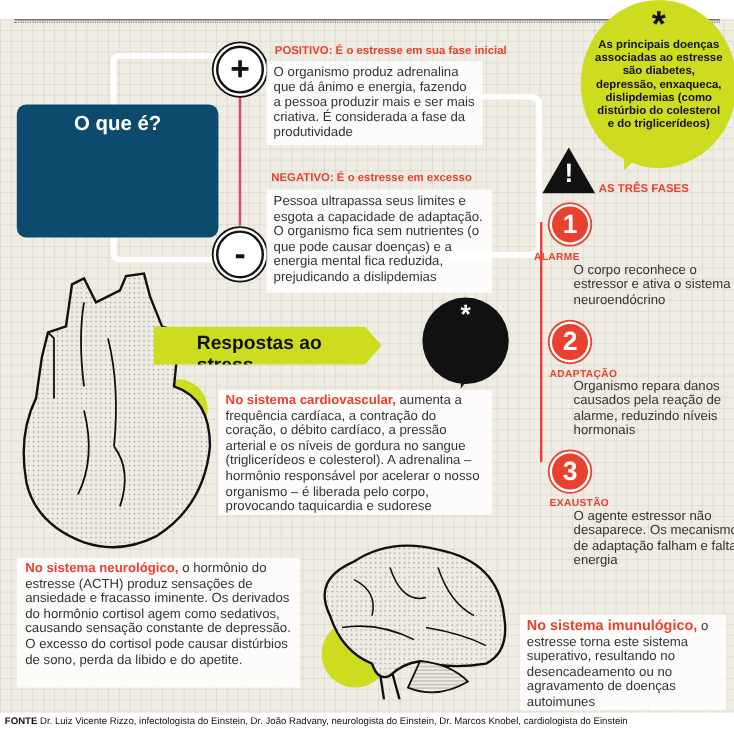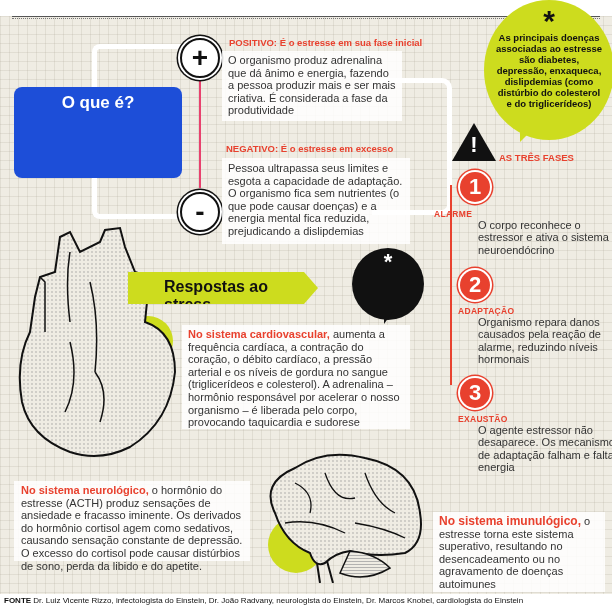--- a/index.html
+++ b/index.html
@@ -16,21 +16,21 @@
   .topline { position: absolute; left: 12px; right: 12px; top: 16px; height: 3px;
     border-top: 1px solid #555; border-bottom: 1px dotted #777; }
   .abs { position: absolute; }
   .whitebox { background: rgba(255,255,255,0.85); }
   .red { color: #e8412e; }
 
   
   .conn { position: absolute; border: 5px solid #ffffff; }
 
   
-  .oque { left: 14px; top: 87px; width: 168px; height: 91px; background: #1d4ed8; border-radius: 8px;
+  .oque { left: 14px; top: 87px; width: 168px; height: 111px; background: #0c4a6e; border-radius: 8px;
     color: #fff; text-align: center; padding-top: 6px; }
   .oque h2 { font-size: 17px; font-weight: bold; line-height: 19px; }
   .oque p { font-size: 10.5px; line-height: 12px; margin-top: 2px; padding: 0 6px; }
 
   
   .pm { position: absolute; width: 40px; height: 40px; border-radius: 50%; border: 2px solid #111;
     background: #fff; box-shadow: 0 0 0 2px #fff, 0 0 0 3.5px #111; display: flex; align-items: center; justify-content: center;
     font-weight: bold; font-size: 28px; color: #111; line-height: 1; }
   .pinkline { position: absolute; left: 199px; top: 80px; width: 2px; height: 108px; background: #e8416e; }
 
@@ -106,21 +106,21 @@
   <p>As principais doenças associadas ao estresse são diabetes, depressão, enxaqueca, dislipdemias (como distúrbio do colesterol e do triglicerídeos)</p>
 </div>
 <div class="abs bubble-tail"></div>
 
 <div class="abs warn"></div>
 <div class="abs warn-mark">!</div>
 <div class="abs" style="left:499px;top:152px;font-size:9.5px;font-weight:bold;color:#e8412e;">AS TRÊS FASES</div>
 
 <div class="abs phase-line"></div>
 <div class="num" style="left:460px;top:172px;">1</div>
-<div class="abs ph-title" style="left:434px;top:209px;">ALARME</div>
+<div class="abs ph-title" style="left:445px;top:209px;">ALARME</div>
 <div class="abs ph-body" style="left:458px;top:219px;width:150px;">O corpo reconhece o estressor e ativa o sistema neuroendócrino</div>
 
 <div class="num" style="left:460px;top:270px;">2</div>
 <div class="abs ph-title" style="left:458px;top:306px;">ADAPTAÇÃO</div>
 <div class="abs ph-body" style="left:458px;top:316px;width:152px;">Organismo repara danos causados pela reação de alarme, reduzindo níveis hormonais</div>
 
 <div class="num" style="left:460px;top:378px;">3</div>
 <div class="abs ph-title" style="left:458px;top:414px;">EXAUSTÃO</div>
 <div class="abs ph-body" style="left:458px;top:424px;width:152px;">O agente estressor não desaparece. Os mecanismos de adaptação falham e falta energia</div>
 
@@ -160,21 +160,21 @@
       <rect width="4" height="3" fill="#efece3"></rect>
       <line x1="0" y1="1.5" x2="4" y2="1.5" stroke="#999" stroke-width="0.7"></line>
     </pattern>
   </defs>
   <path d="M20 70 Q5 40 40 25 Q70 5 110 15 Q160 25 165 70 Q170 100 150 110 Q120 115 95 108 Q80 110 70 120 Q60 125 55 110 Q30 100 20 70 Z" fill="url(#dots2)" stroke="#111" stroke-width="2"></path>
   <path d="M95 108 Q120 110 135 125 Q110 140 85 130 Z" fill="url(#lines)" stroke="#111" stroke-width="1.5"></path>
   <path d="M72 118 L78 140 M62 120 L65 140" stroke="#111" stroke-width="2"></path>
   <path d="M40 40 Q60 50 55 70 M70 30 Q80 60 100 55 M110 30 Q120 60 140 70 M30 80 Q60 75 90 90 M100 80 Q130 85 150 95" fill="none" stroke="#111" stroke-width="1.3"></path>
 </svg>
 
-<div class="abs whitebox body-txt" style="left:14px;top:481px;width:236px;height:80px;padding:3px 7px;">
+<div class="abs whitebox body-txt" style="left:14px;top:465px;width:236px;height:108px;padding:3px 7px;">
   <b class="red">No sistema neurológico,</b><span> o hormônio do estresse (ACTH) produz sensações de ansiedade e fracasso iminente. Os derivados do hormônio cortisol agem como sedativos, causando sensação constante de depressão. O excesso do cortisol pode causar distúrbios de sono, perda da libido e do apetite.</span>
 </div>
 
 <div class="abs whitebox body-txt" style="left:433px;top:500px;width:172px;height:80px;padding:3px 6px;margin-top:12px;">
   <b class="red" style="font-size:12px;">No sistema imunulógico,</b><span> o estresse torna este sistema superativo, resultando no desencadeamento ou no agravamento de doenças autoimunes</span>
 </div>
 
 <div class="abs fonte">
   <b>FONTE</b><span> Dr. Luiz Vicente Rizzo, infectologista do Einstein, Dr. João Radvany, neurologista do Einstein, Dr. Marcos Knobel, cardiologista do Einstein</span>
 </div>

